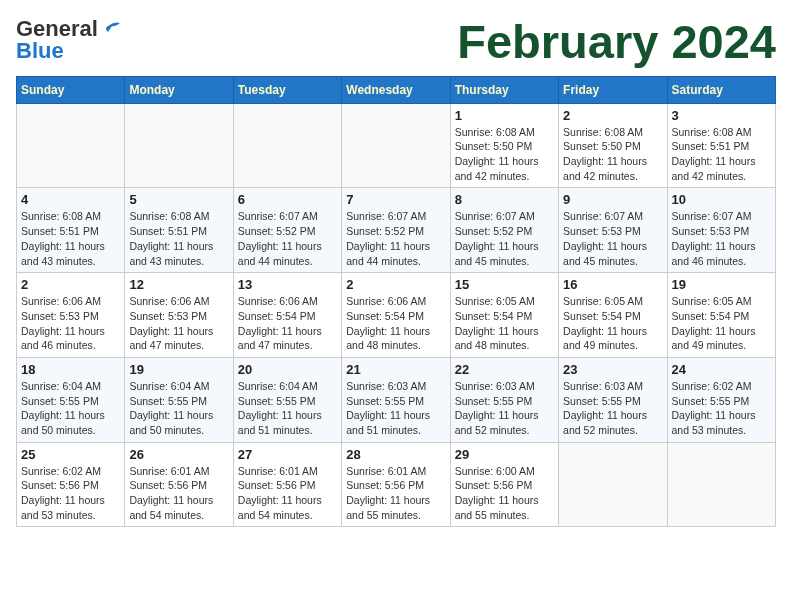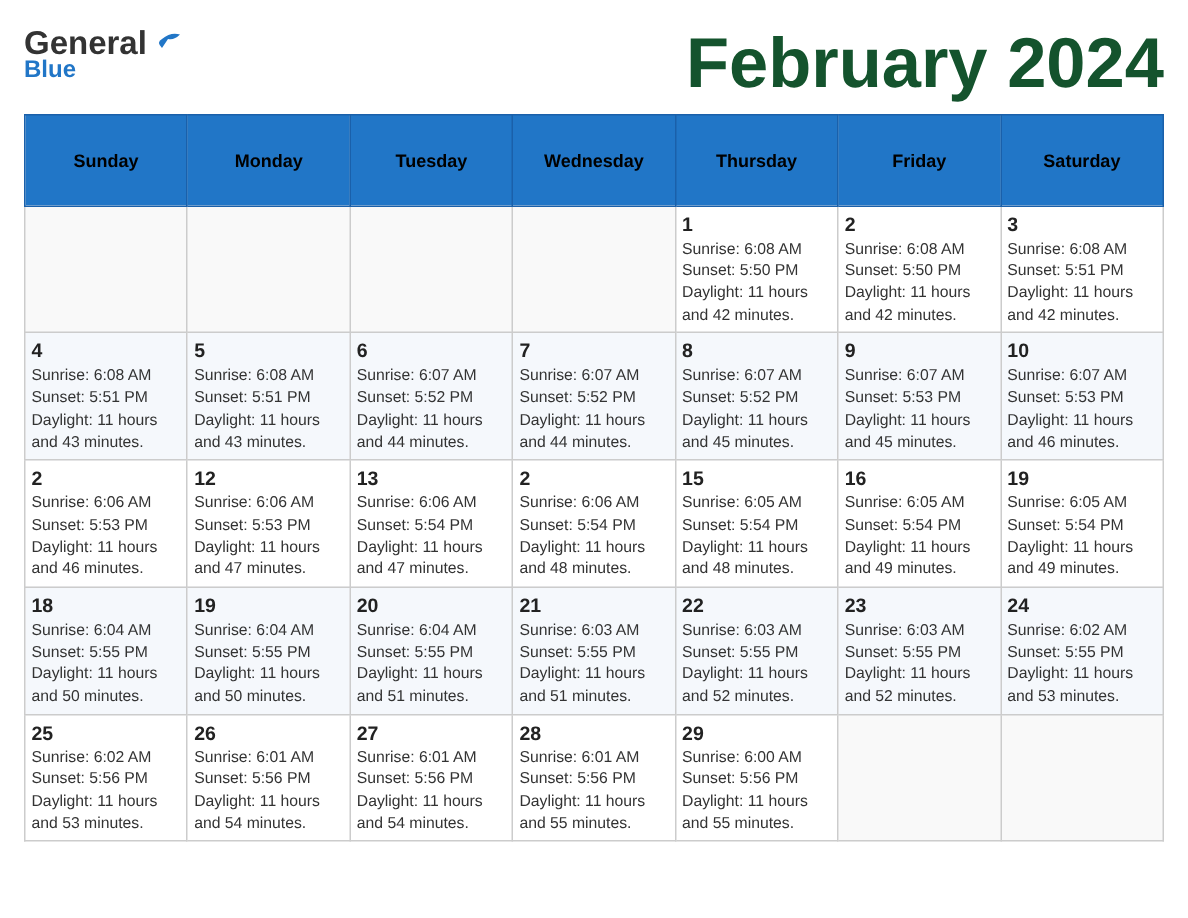--- a/index.html
+++ b/index.html
@@ -33,23 +33,23 @@
       color: #444;
       font-weight: bold;
     }
     .calendar {
       width: 100%;
       border-collapse: collapse;
       font-size: 11px;
     }
     .calendar th {
       background: #2176c7;
-      color: #000000;
-      padding: 23px 4px;
-      text-align: center;
+      color: #fef9c3;
+      padding: 6px 4px;
+      text-align: left;
       font-size: 12px;
       border: 1px solid #1a60aa;
     }
     .calendar td {
       border: 1px solid #ccc;
       vertical-align: top;
       padding: 4px;
       width: calc(100% / 7);
       min-height: 80px;
       background: #fff;
@@ -74,21 +74,21 @@
 <body>
 
 <div class="header">
   <div class="logo">
     <div style="display:flex;align-items:center;gap:2px;justify-content:center;">
       <span style="font-size:22px;font-weight:bold;color:#333;">General</span>
       <svg width="22" height="18" viewBox="0 0 22 18">
         <path d="M8 6 Q14 1 20 3 Q16 7 12 6 Q10 9 8 12 Q4 8 8 6Z" fill="#2176c7"></path>
       </svg>
     </div>
-    <span style="font-size:16px;font-weight:bold;color:#2176c7;margin-top:-4px;">Blue</span>
+    <span style="font-size:22px;font-weight:bold;color:#2176c7;margin-top:-4px;">Blue</span>
   </div>
   <div class="title-area">
     <div class="month-title">February 2024</div>
   </div>
 </div>
 
 <table class="calendar">
   <thead>
     <tr id="weekday-header">
         <th>Sunday</th>

